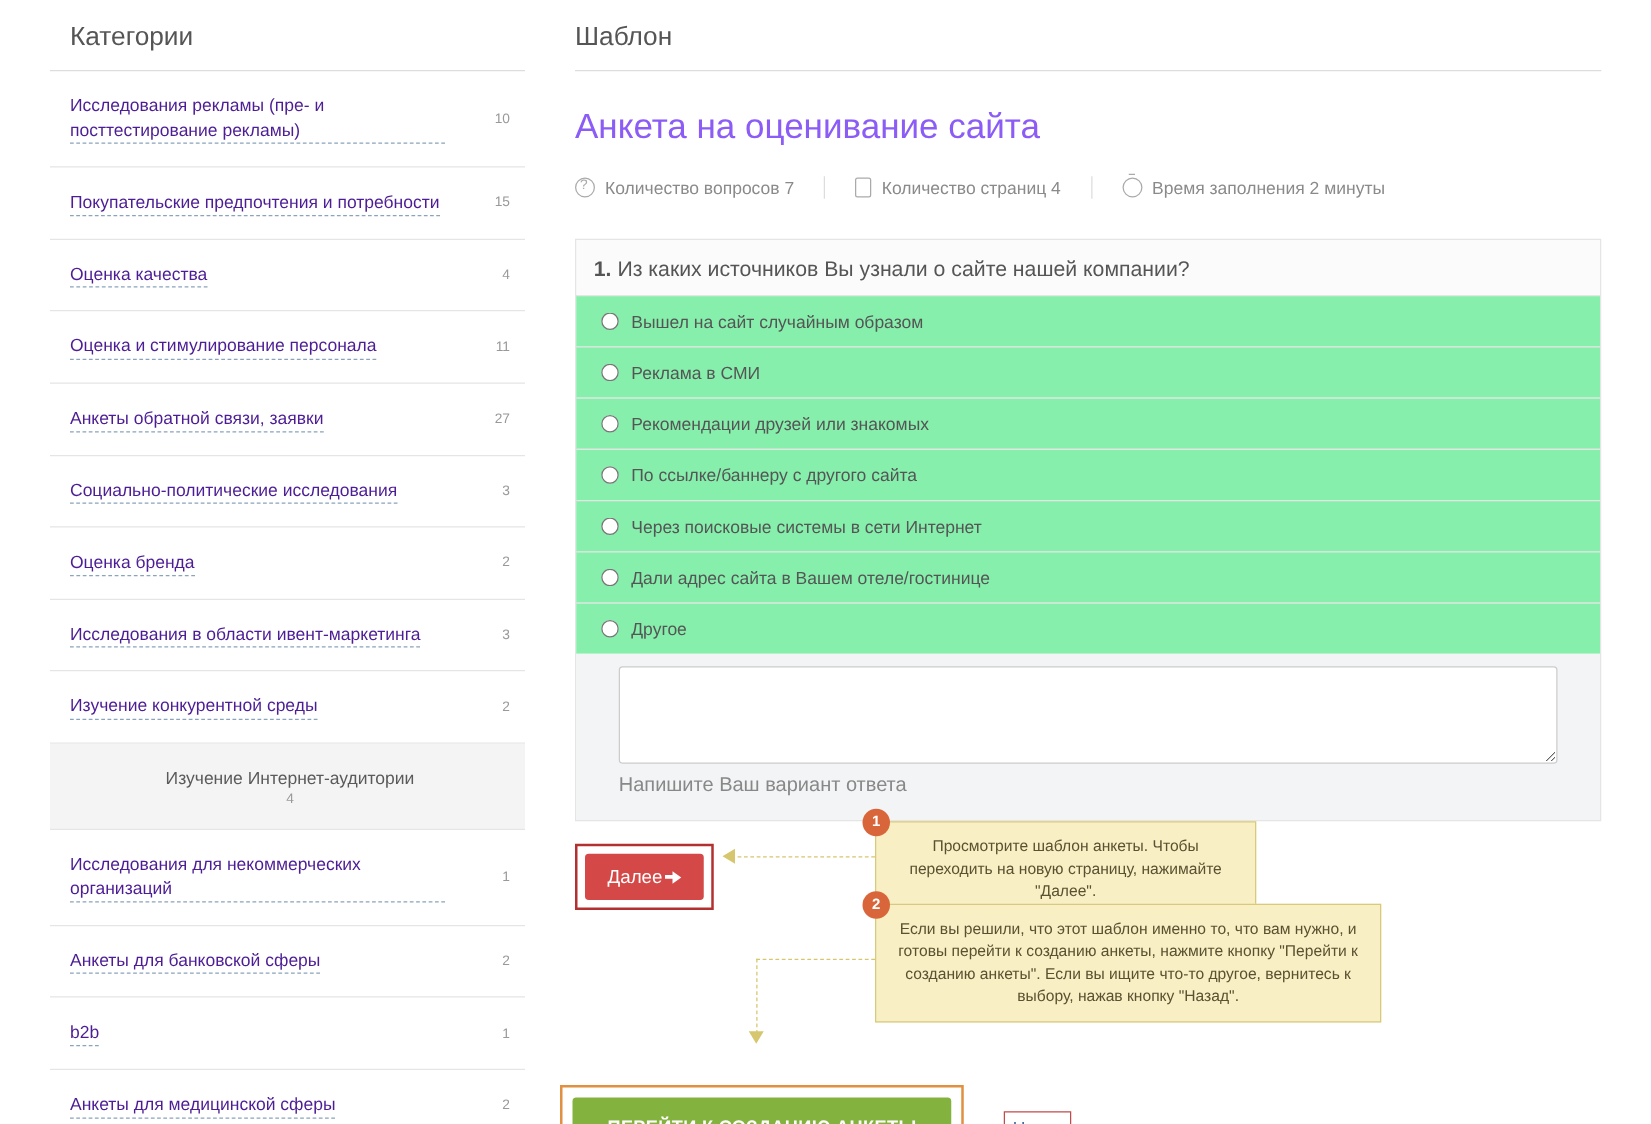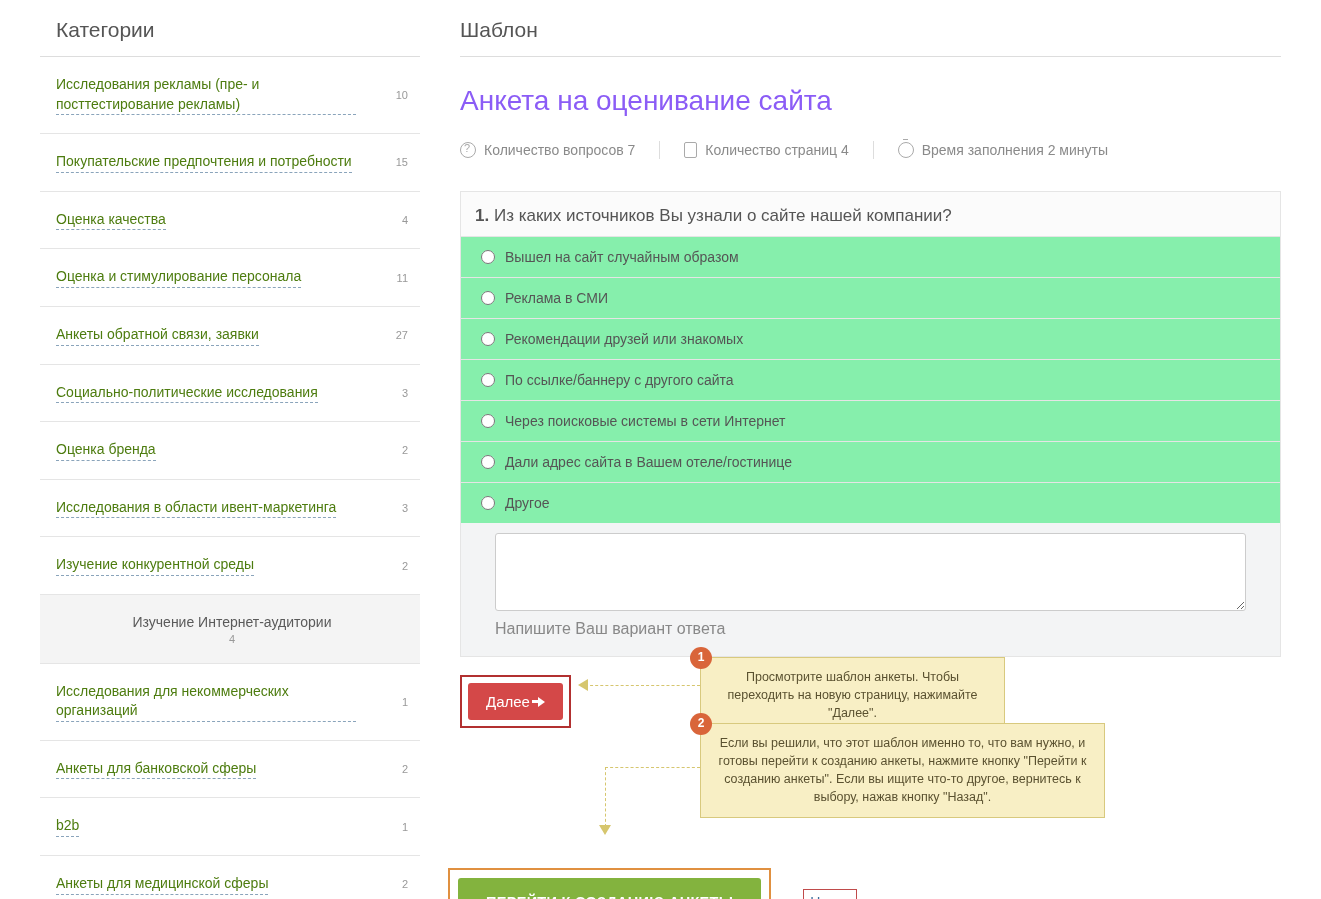--- a/index.html
+++ b/index.html
@@ -34,21 +34,21 @@
   align-items: center;
   padding: 18px 12px 18px 16px;
   border-bottom: 1px solid #e5e5e5;
   cursor: pointer;
 }
 .cat-item.selected {
   background: #f4f4f4;
   flex-direction: column;
 }
 .cat-link {
-  color: #4d7c0f;
+  color: #4c1d95;
   text-decoration: none;
   border-bottom: 1px dashed #8aa4bb;
   font-size: 14px;
   max-width: 300px;
   line-height: 1.4;
 }
 .cat-item.selected .cat-link {
   color: #5a5a5a;
   border-bottom: none;
 }

